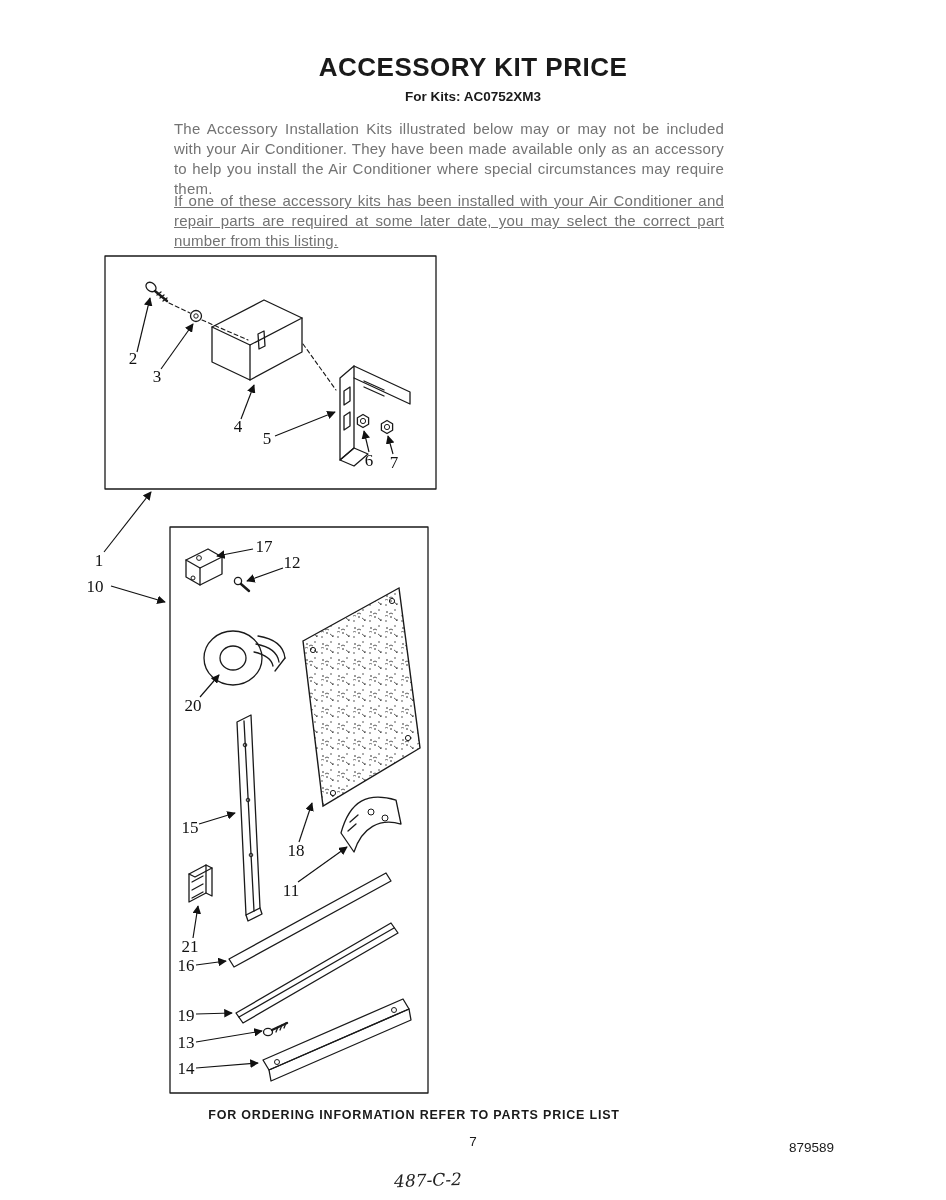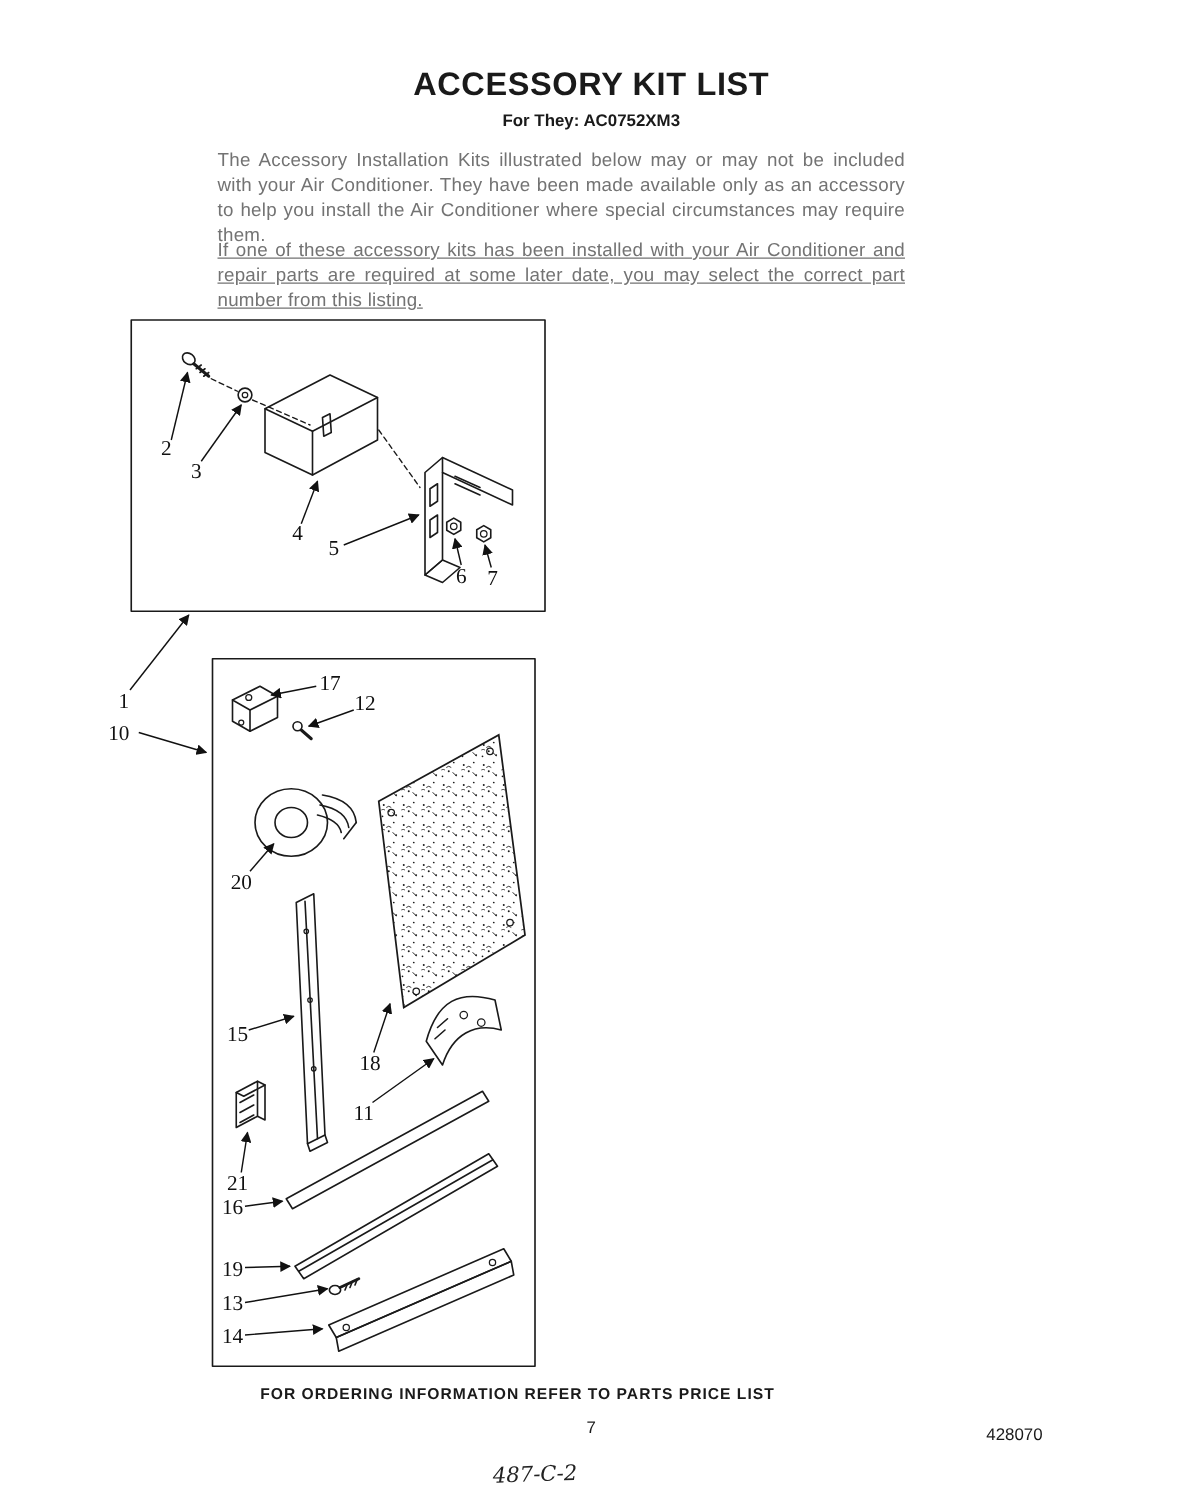--- a/index.html
+++ b/index.html
@@ -50,22 +50,22 @@
   .dash{stroke-dasharray:4 3;stroke-width:1.1;}
   .leader{fill:none;stroke:#111;stroke-width:1.15;}
   .callout{font-family:"Liberation Serif",serif;font-size:17px;fill:#111;}
   .hole{fill:none;stroke:#1a1a1a;stroke-width:1;}
 </style>
 </head>
 <body>
 
 <div class="page">
 
-  <div class="title">ACCESSORY KIT LIST</div>
-  <div class="model-line">For They: AC0752XM3</div>
+  <div class="title">ACCESSORY KIT PRICE</div>
+  <div class="model-line">For Kits: AC0752XM3</div>
   <div class="para para1">The Accessory Installation Kits illustrated below may or may not be included with your Air Conditioner. They have been made available only as an accessory to help you install the Air Conditioner where special circumstances may require them.</div>
   <div class="para para2">If one of these accessory kits has been installed with your Air Conditioner and repair parts are required at some later date, you may select the correct part number from this listing.</div>
 
   <svg class="diagram-svg" width="946" height="1200" viewBox="0 0 946 1200" xmlns="http://www.w3.org/2000/svg">
     <defs>
       <marker id="arw" viewBox="0 0 10 10" refX="9" refY="5" markerWidth="7.5" markerHeight="7.5" orient="auto-start-reverse">
         <path d="M0,0 L10,5 L0,10 z" fill="#111"></path>
       </marker>
       <pattern id="speckle" width="16" height="16" patternUnits="userSpaceOnUse">
         <circle cx="3" cy="4" r="0.8" fill="#1a1a1a"></circle>
@@ -246,16 +246,16 @@
         <circle class="hole" cx="277" cy="1062" r="2.5"></circle>
         <circle class="hole" cx="394" cy="1010" r="2.5"></circle>
       </g>
       <path class="leader" d="M196,1068 L258,1063" marker-end="url(#arw)"></path>
       <text class="callout" x="186" y="1074" text-anchor="middle">14</text>
     </g>
   </svg>
 
   <div class="footer-note">FOR ORDERING INFORMATION REFER TO PARTS PRICE LIST</div>
   <div class="page-number">7</div>
-  <div class="doc-number">428070</div>
+  <div class="doc-number">879589</div>
   <div class="handwritten">487-C-2</div>
 
 </div>
 
 </body></html>

